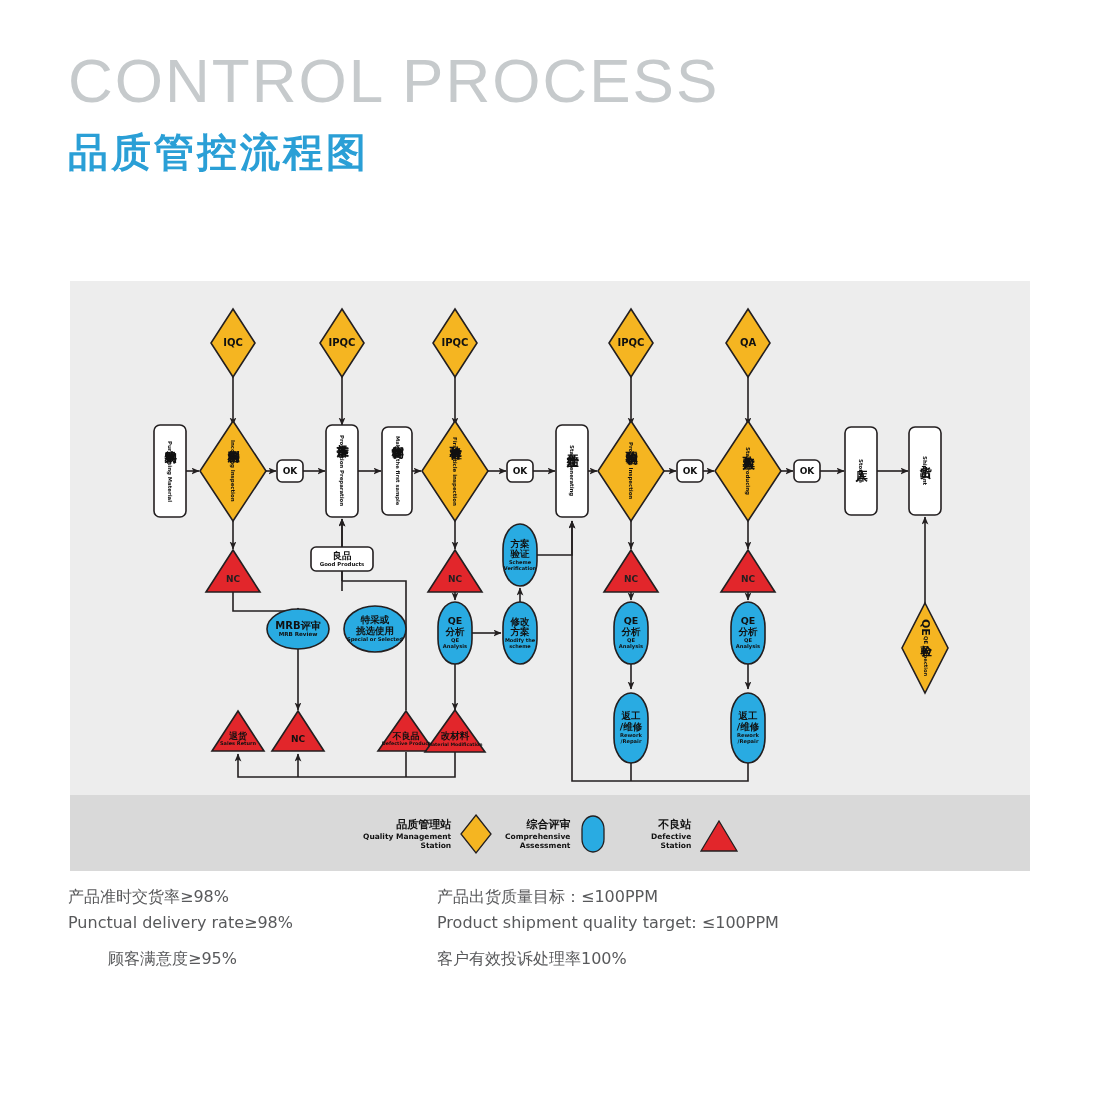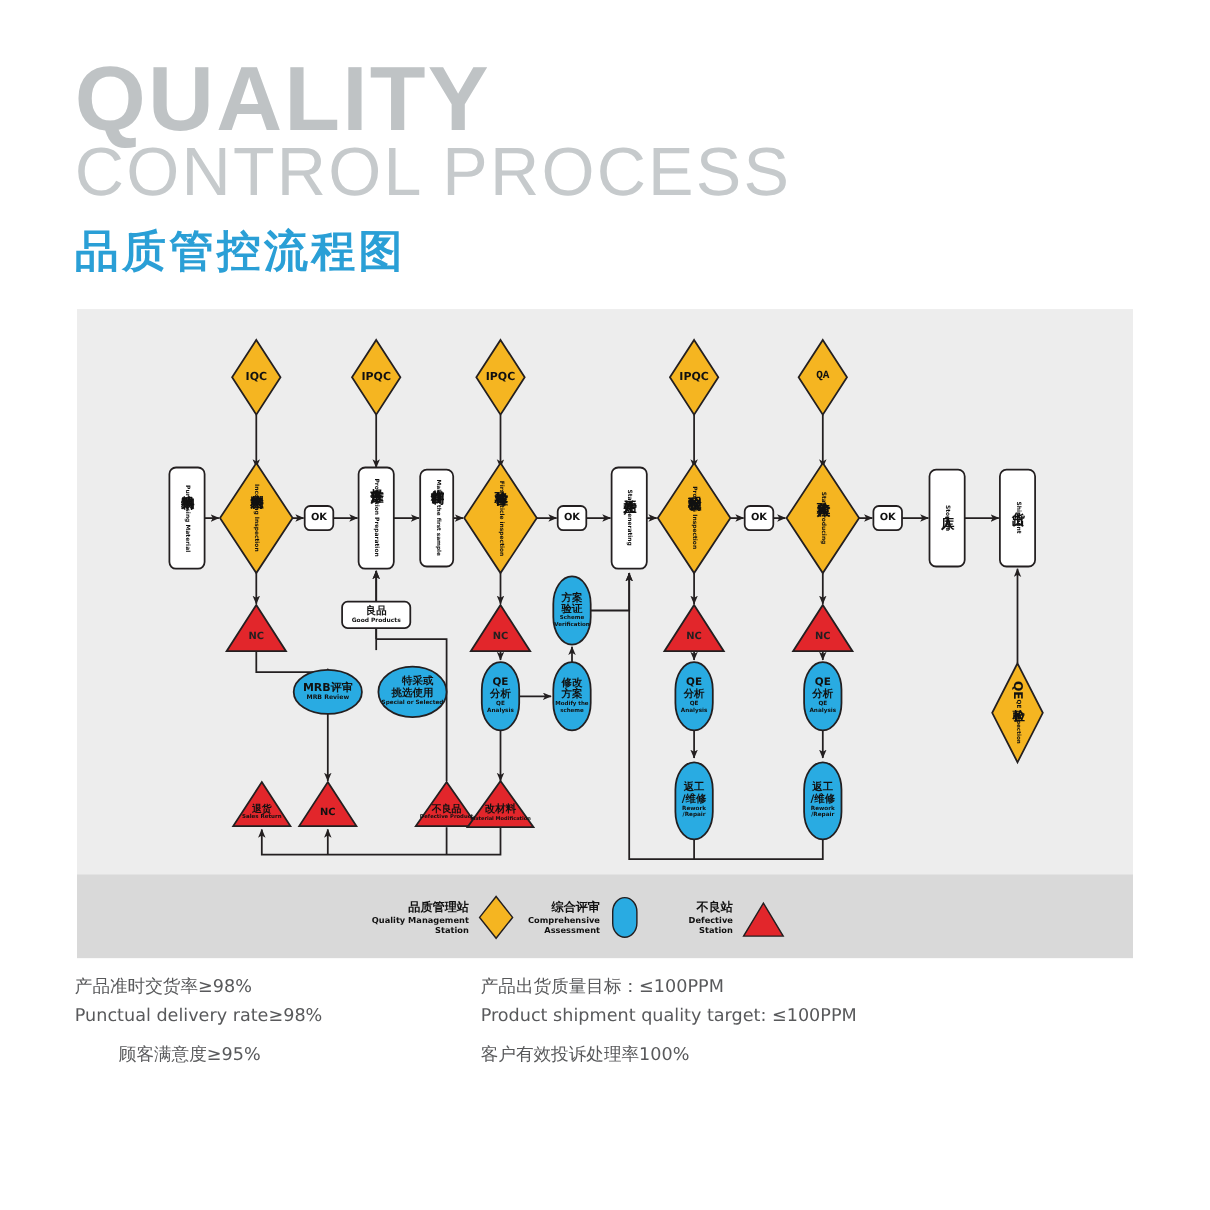--- a/index.html
+++ b/index.html
@@ -49,37 +49,36 @@
     align-items:center; justify-content:center;
     text-align:center; pointer-events:none;
     font-family:"DejaVu Sans",sans-serif;
   }
   .vert { writing-mode:vertical-rl; text-orientation:mixed; }
   .lbl-cn { font-weight:bold; color:#111; }
   .lbl-en { color:#111; font-weight:bold; }
 
   
   .legend-item {
-    position:absolute; display:flex; align-items:center; gap:8px;
+    position:absolute; display:flex; align-items:center; gap:8px;margin-left:25px;
   }
   .legend-text { text-align:right; font-family:"DejaVu Sans",sans-serif; }
   .legend-cn { font-size:11px; font-weight:bold; color:#111; line-height:1.25; }
   .legend-en { font-size:7.5px; font-weight:bold; color:#111; line-height:1.25; }
 
   
   #footer { position:absolute; left:0; top:884px; width:1100px; }
   .metric { position:absolute; font-family:"DejaVu Sans",sans-serif; color:#58595b; }
   .metric .cn { font-size:16px; line-height:1.6; }
   .metric .en { font-size:16px; line-height:1.6; }
 </style>
 </head>
 <body>
 
 <div id="title-block">
-  <div class="t-quality">QUALITY</div>
   <div class="t-control">CONTROL PROCESS</div>
   <div class="t-cn">品质管控流程图</div>
 </div>
 
 <div id="panel">
 
   <svg id="flow-svg" width="960" height="590" viewBox="0 0 960 590">
     <defs>
       <marker id="arr" markerWidth="9" markerHeight="9" refX="7.5" refY="3.4" orient="auto" markerUnits="userSpaceOnUse">
         <path d="M0,0 L8,3.4 L0,6.8 L2,3.4 z" fill="#231F20"></path>
@@ -180,21 +179,21 @@
       </div>
       <div class="node-label" style="left: 250px; top: 28px; width: 44px; height: 68px;">
         <div class="lbl-cn" style="font-size: 10px; line-height: 1.12; color: rgb(17, 17, 17);">IPQC</div>
       </div>
       <div class="node-label" style="left: 363px; top: 28px; width: 44px; height: 68px;">
         <div class="lbl-cn" style="font-size: 10px; line-height: 1.12; color: rgb(17, 17, 17);">IPQC</div>
       </div>
       <div class="node-label" style="left: 539px; top: 28px; width: 44px; height: 68px;">
         <div class="lbl-cn" style="font-size: 10px; line-height: 1.12; color: rgb(17, 17, 17);">IPQC</div>
       </div>
-      <div class="node-label" style="left: 656px; top: 28px; width: 44px; height: 68px; font-family: Liberation Mono, monospace;">
+      <div class="node-label" style="left: 656px; top: 28px; width: 44px; height: 68px;">
         <div class="lbl-cn" style="font-size: 10px; line-height: 1.12; color: rgb(17, 17, 17);">QA</div>
       </div>
       <div class="node-label vert" style="left: 84px; top: 144px; width: 32px; height: 92px; flex-direction: row;">
         <div class="lbl-cn" style="font-size: 12px; line-height: 1.12; color: rgb(17, 17, 17);">采购物料</div>
         <div class="lbl-en" style="font-size: 5.4px; line-height: 1.15; color: rgb(17, 17, 17);">Purchasing Material</div>
       </div>
       <div class="node-label vert" style="left: 130px; top: 140px; width: 66px; height: 100px; flex-direction: row;">
         <div class="lbl-cn" style="font-size: 12px; line-height: 1.12; color: rgb(17, 17, 17);">来料检测</div>
         <div class="lbl-en" style="font-size: 5.4px; line-height: 1.15; color: rgb(17, 17, 17);">Incoming Inspection</div>
       </div>
@@ -252,21 +251,21 @@
         <div class="lbl-cn" style="font-size: 9px; line-height: 1.12; color: rgb(35, 31, 32);">NC</div>
       </div>
       <div class="node-label" style="left: 651px; top: 283px; width: 54px; height: 30px;">
         <div class="lbl-cn" style="font-size: 9px; line-height: 1.12; color: rgb(35, 31, 32);">NC</div>
       </div>
       <div class="node-label" style="left: 197px; top: 328px; width: 62px; height: 40px;">
         <div class="lbl-cn" style="font-size: 10px; line-height: 1.12; color: rgb(17, 17, 17);">MRB评审</div>
         <div class="lbl-en" style="font-size: 5.6px; line-height: 1.15; color: rgb(17, 17, 17);">MRB Review</div>
       </div>
       <div class="node-label" style="left: 274px; top: 325px; width: 62px; height: 46px;">
-        <div class="lbl-cn" style="font-size: 9.5px; line-height: 1.12; color: rgb(17, 17, 17); text-align: right;">特采或<br>挑选使用</div>
+        <div class="lbl-cn" style="font-size: 9.5px; line-height: 1.12; color: rgb(17, 17, 17);">特采或<br>挑选使用</div>
         <div class="lbl-en" style="font-size: 5.2px; line-height: 1.15; color: rgb(17, 17, 17);">Special or Selected</div>
       </div>
       <div class="node-label" style="left: 142px; top: 443px; width: 52px; height: 30px;">
         <div class="lbl-cn" style="font-size: 9px; line-height: 1.12; color: rgb(17, 17, 17);">退货</div>
         <div class="lbl-en" style="font-size: 5px; line-height: 1.15; color: rgb(17, 17, 17);">Sales Return</div>
       </div>
       <div class="node-label" style="left: 202px; top: 443px; width: 52px; height: 30px;">
         <div class="lbl-cn" style="font-size: 9px; line-height: 1.12; color: rgb(17, 17, 17);">NC</div>
       </div>
       <div class="node-label" style="left: 241px; top: 266px; width: 62px; height: 24px;">

